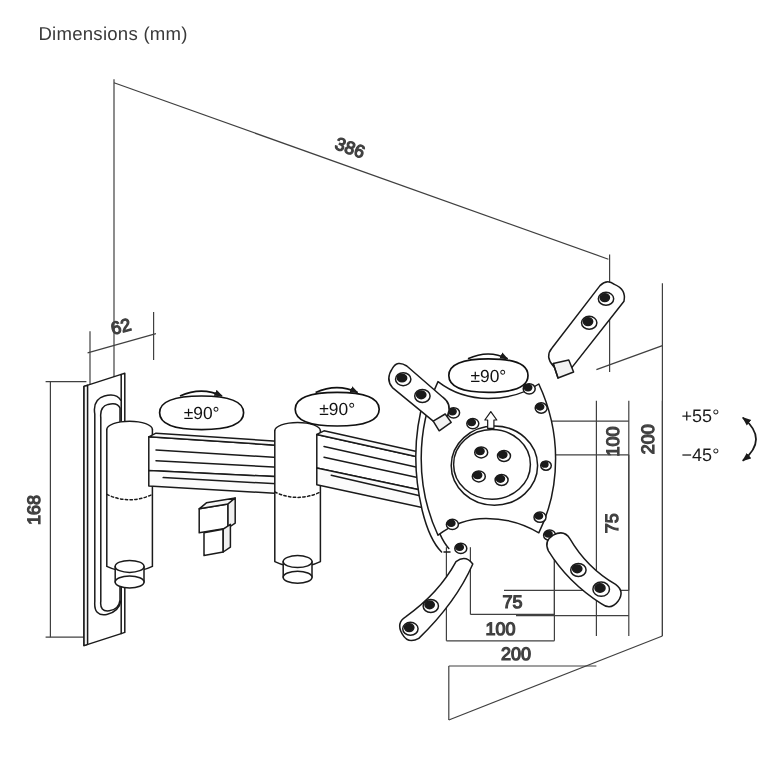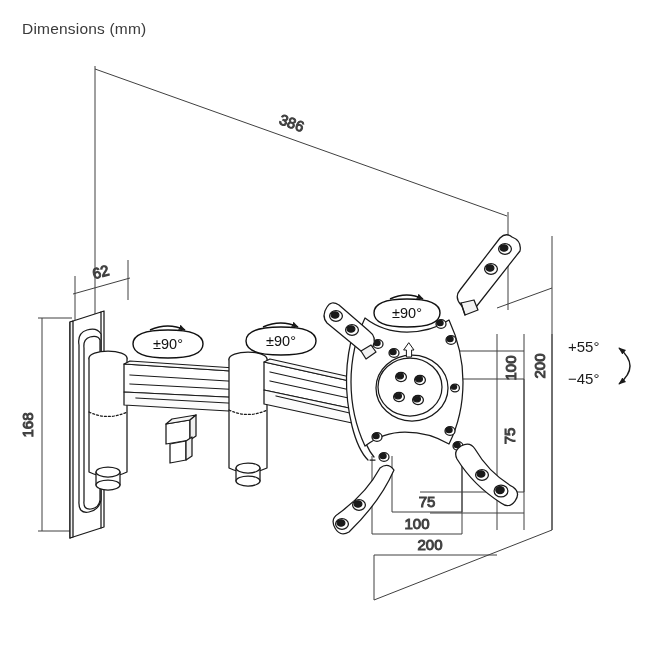--- a/index.html
+++ b/index.html
@@ -14,21 +14,21 @@
   }
   #page {
     position: relative;
     width: 650px;
     height: 650px;
     background: #ffffff;
     overflow: hidden;
   }
   #diagram-title {
     position: absolute;
-    left: 22px;
+    left: 32px;
     top: 20px;
     font-size: 15.5px;
     letter-spacing: 0.2px;
     color: #3a3a3a;
     font-family: "Liberation Sans", sans-serif;
     white-space: nowrap;
     text-align: center;
   }
   #drawing-canvas {
     position: absolute;

